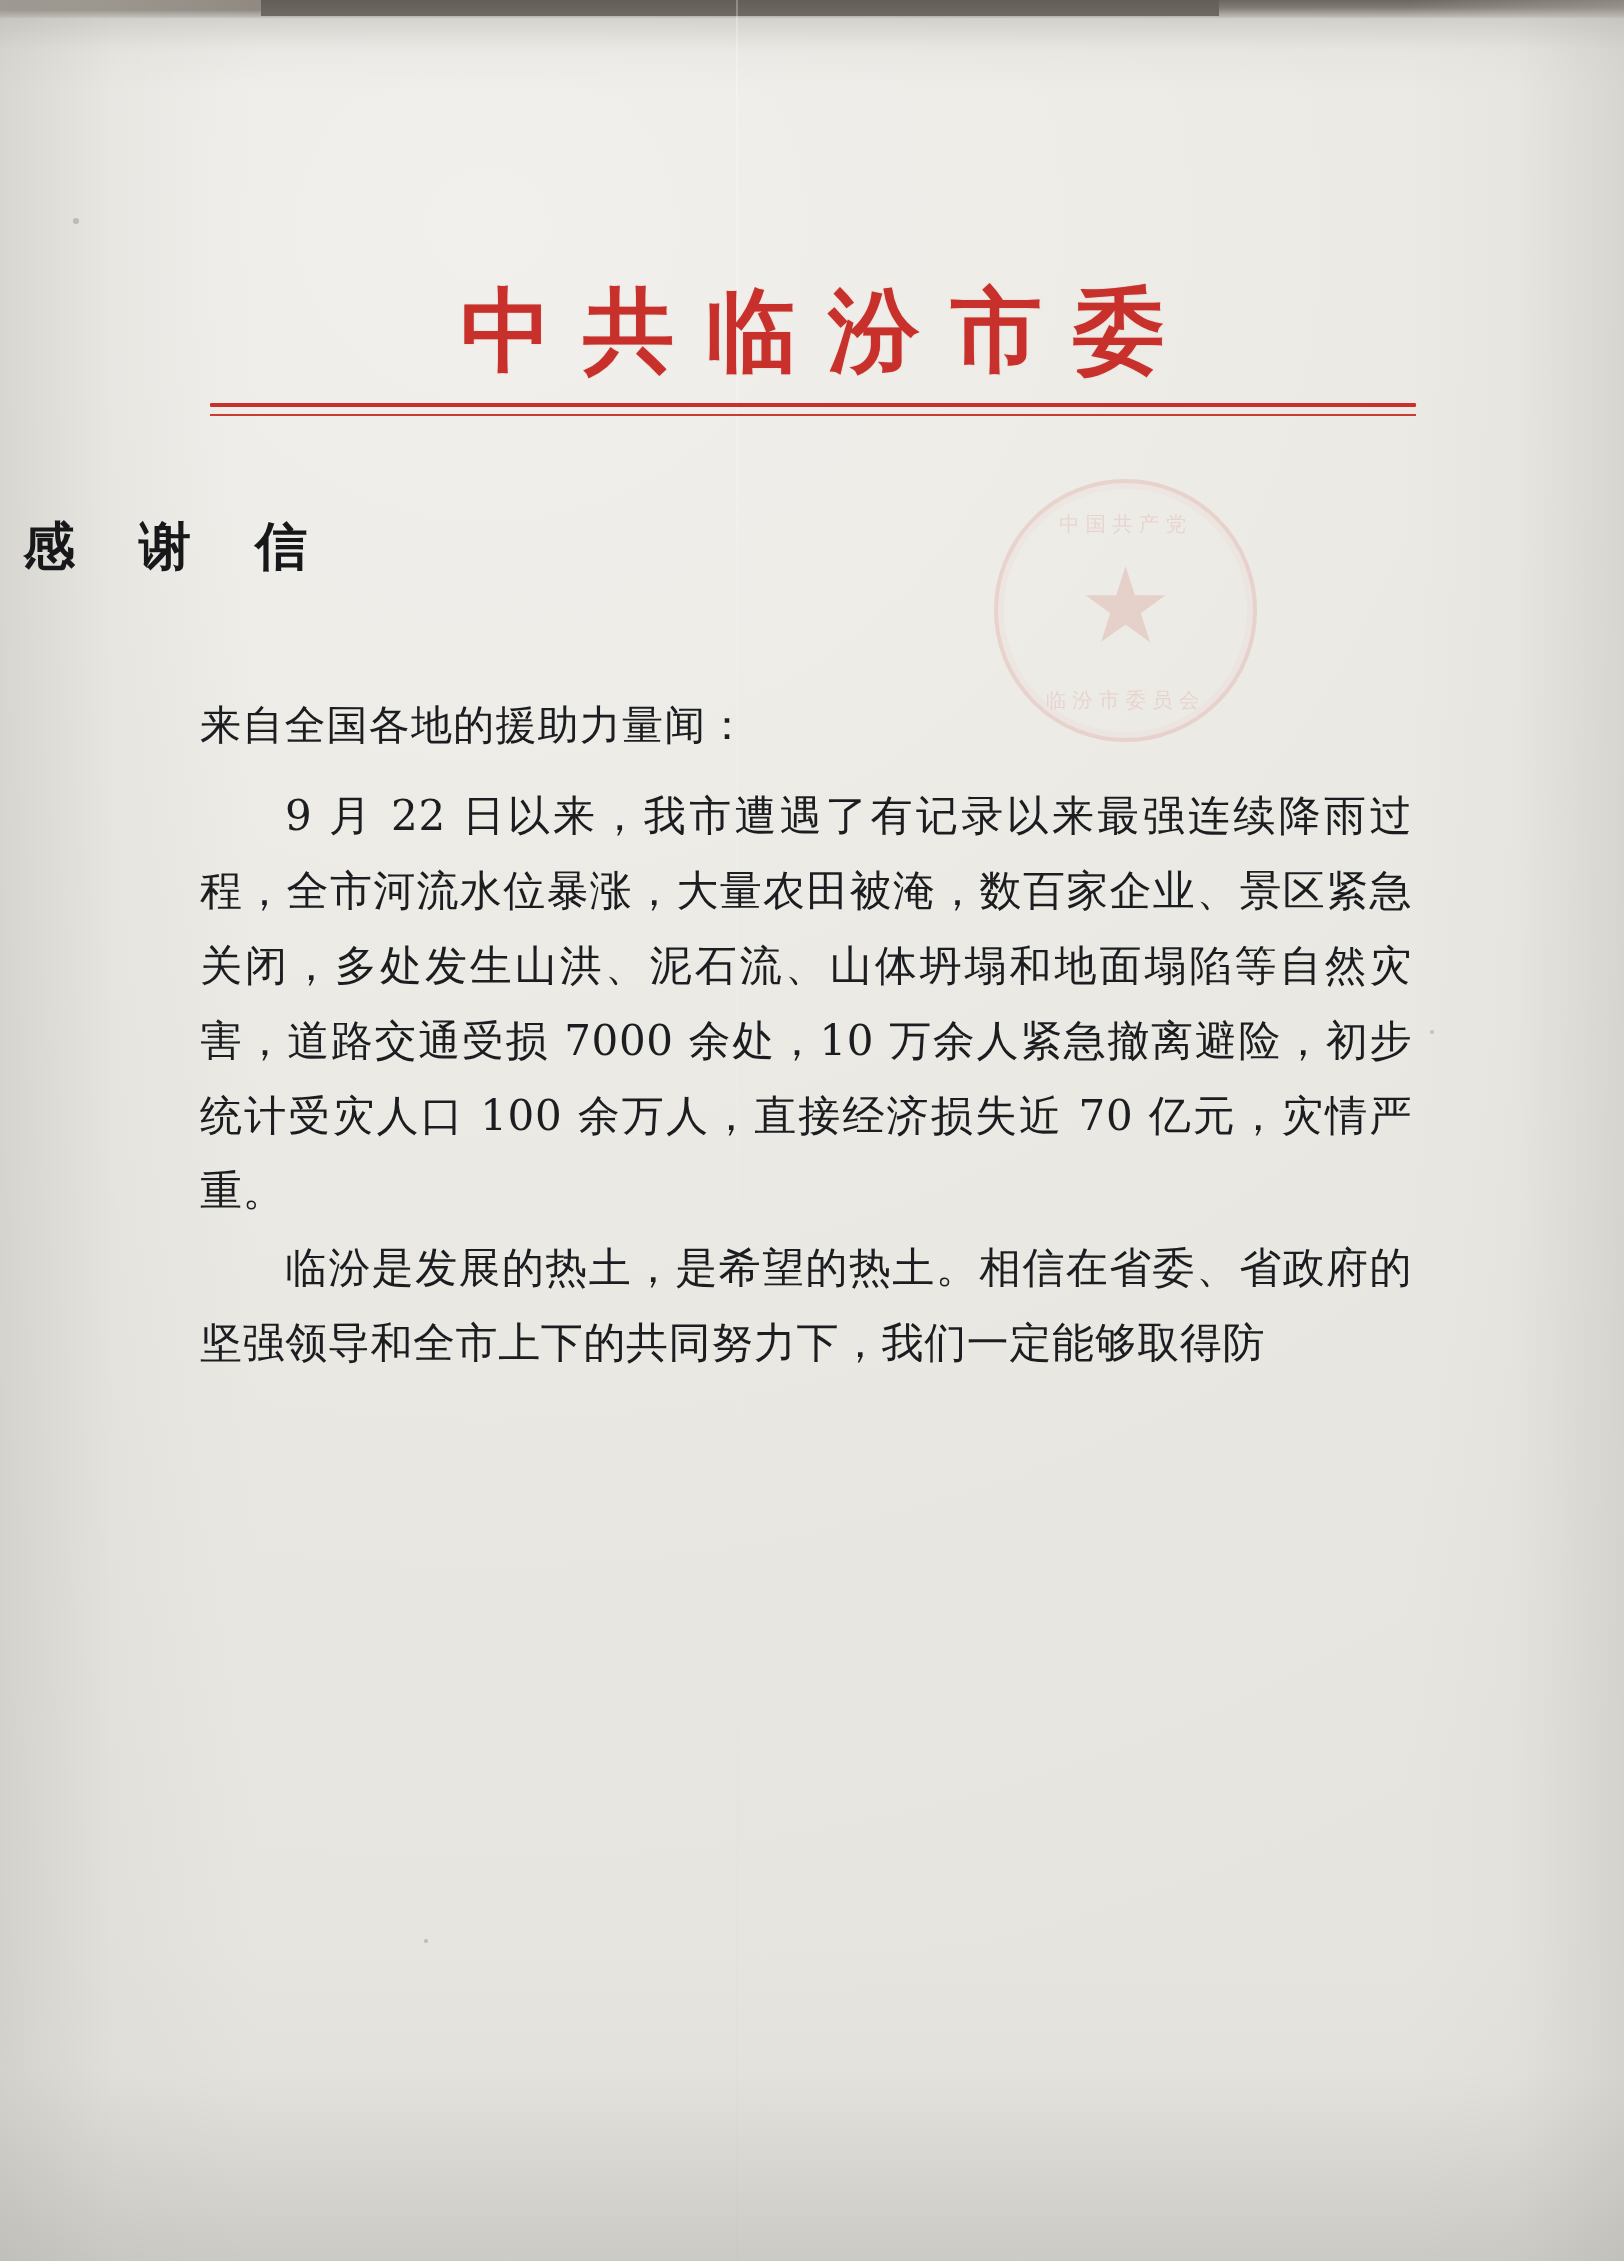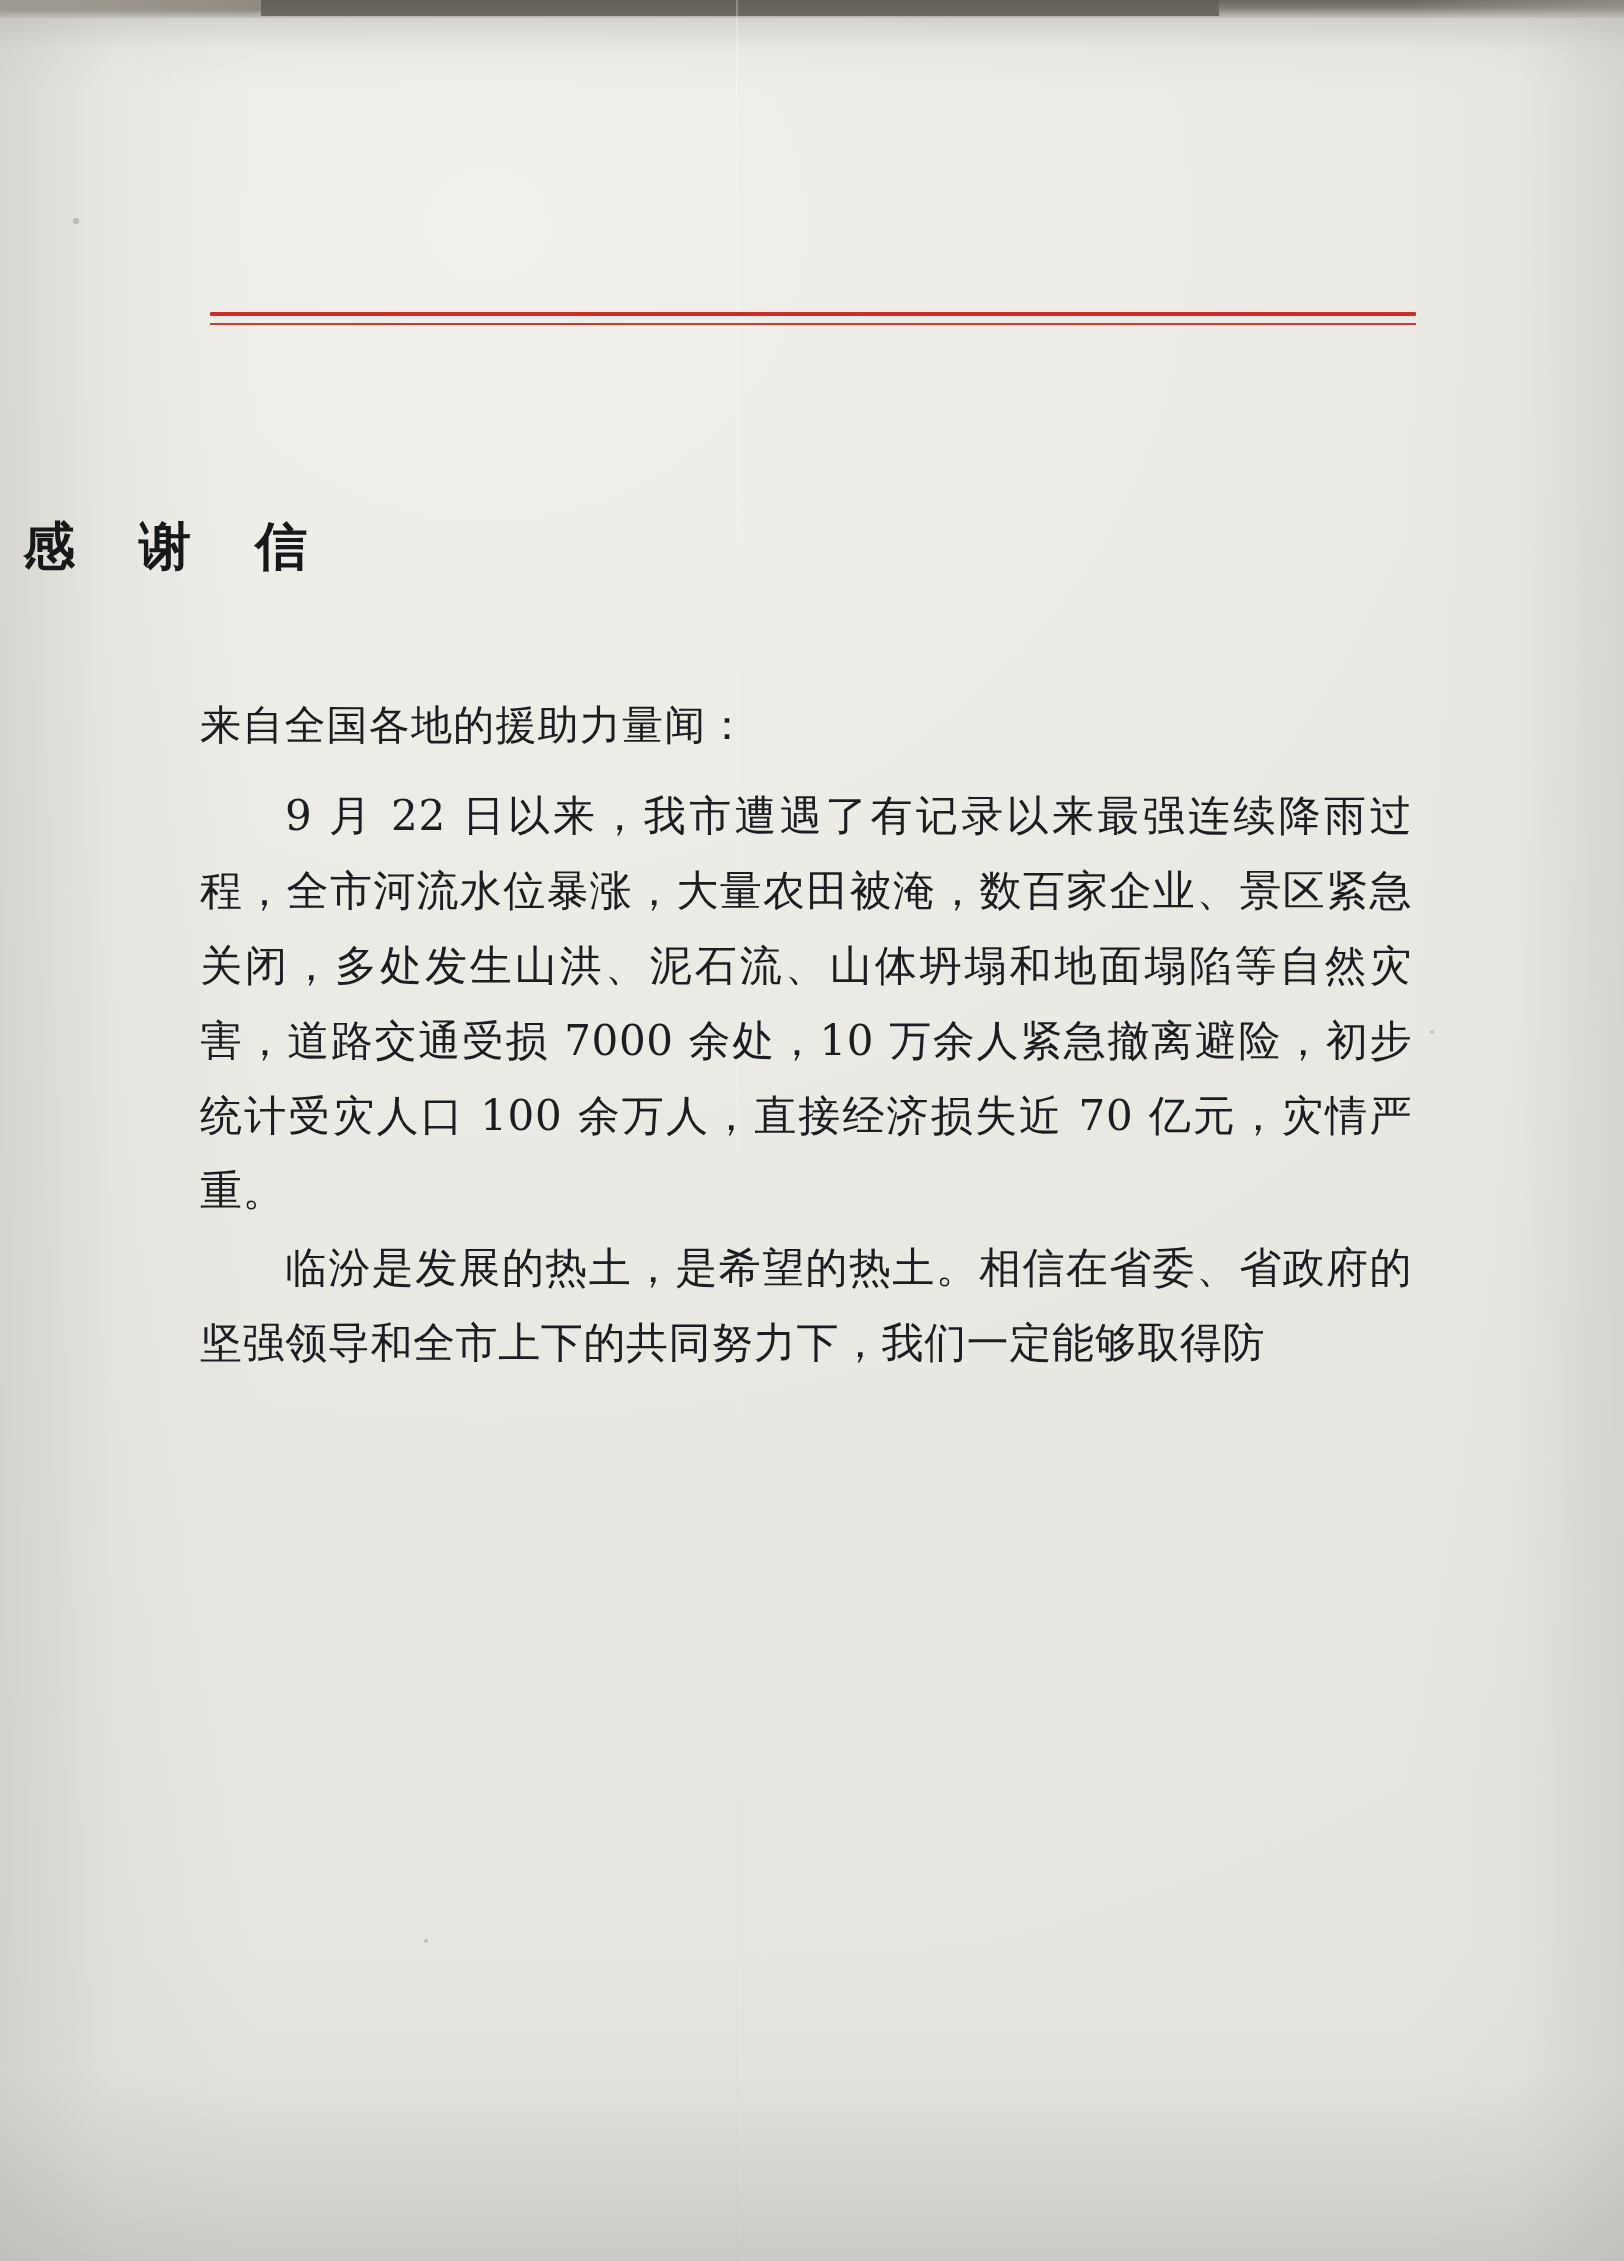--- a/index.html
+++ b/index.html
@@ -204,26 +204,32 @@
   <div class="paper-shade-left"></div>
   <div class="paper-shade-right"></div>
   <div class="paper-shade-bottom"></div>
   <div class="crease"></div>
 
   <div class="speck" style="left:73px; top:218px; width:5.5px; height:5.5px;"></div>
   <div class="speck" style="left:1430px; top:1030px; width:4.2px; height:4.2px;"></div>
   <div class="speck" style="left:424px; top:1939px; width:3.6px; height:3.6px;"></div>
 
   <div class="masthead">
+    <div class="masthead-title">中共临汾市委</div>
     <div class="masthead-rule-wrap">
       <div class="masthead-rule-thick"></div>
       <div class="masthead-rule-thin"></div>
     </div>
   </div>
 
+  <div class="seal">
+    <div class="seal-arc-top">中国共产党</div>
+    <div class="seal-inner-star">★</div>
+    <div class="seal-arc-bottom">临汾市委员会</div>
+  </div>
 
   <div class="doc-title">感 谢 信</div>
 
   <div class="body-wrap">
     <div class="salutation">来自全国各地的援助力量闻：</div>
     <p class="para">9 月 22 日以来，我市遭遇了有记录以来最强连续降雨过程，全市河流水位暴涨，大量农田被淹，数百家企业、景区紧急关闭，多处发生山洪、泥石流、山体坍塌和地面塌陷等自然灾害，道路交通受损 7000 余处，10 万余人紧急撤离避险，初步统计受灾人口 100 余万人，直接经济损失近 70 亿元，灾情严重。</p>
     <p class="para last">临汾是发展的热土，是希望的热土。相信在省委、省政府的坚强领导和全市上下的共同努力下，我们一定能够取得防</p>
   </div>
 
 </div>

